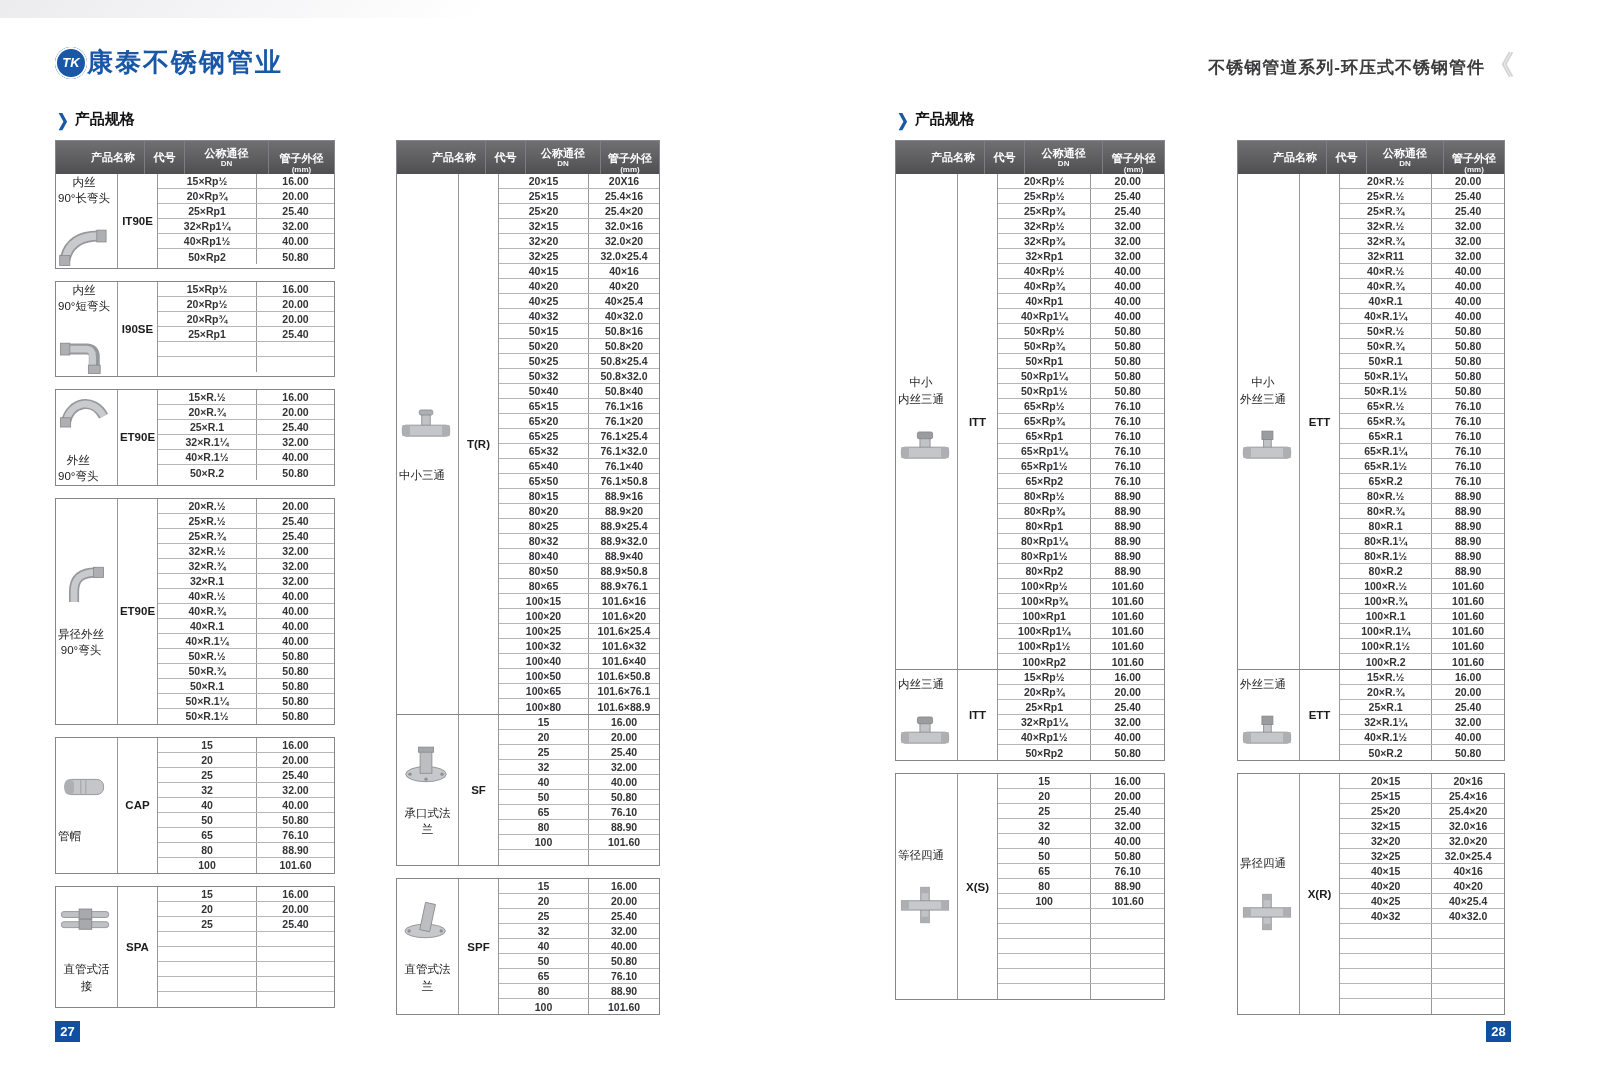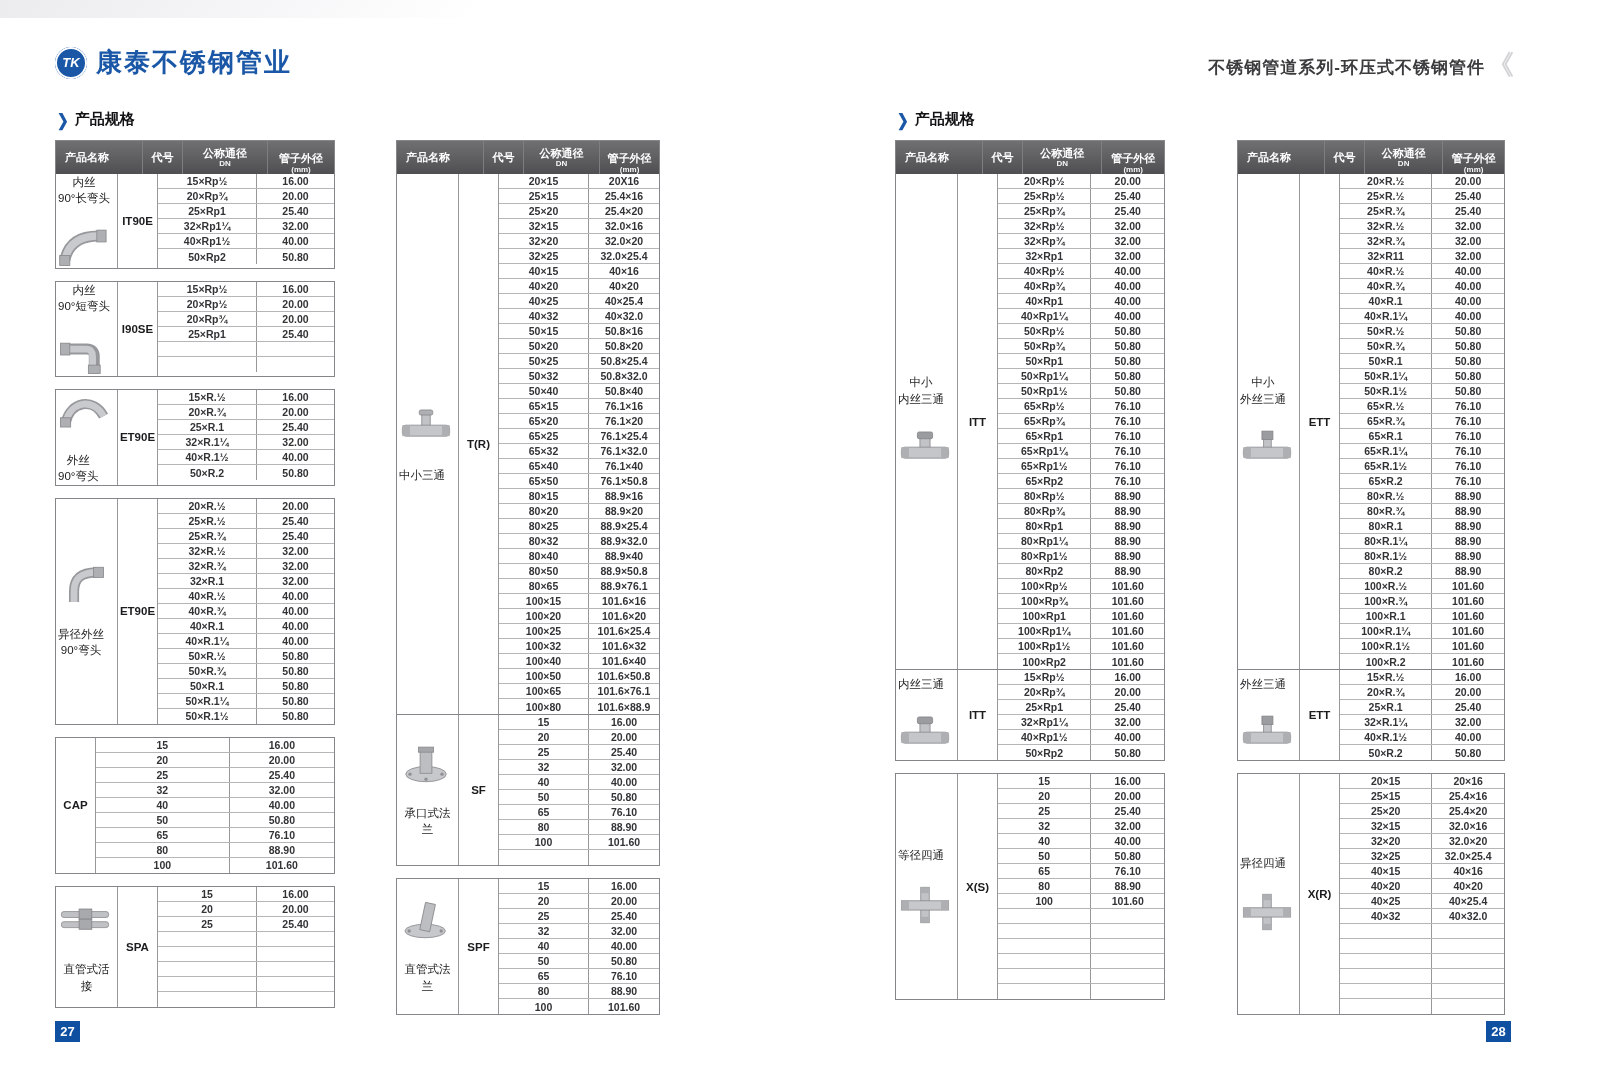--- a/index.html
+++ b/index.html
@@ -10,21 +10,21 @@
     position:relative;
     overflow:hidden;
   }
   
   .deco-top {
     position:absolute; left:-70px; top:-14px; width:560px; height:32px;
     background:linear-gradient(90deg,#e9e9eb 0%,#f5f5f7 55%,rgba(255,255,255,0) 100%);
     transform:skewX(-38deg);
   }
   
-  .logo { position:absolute; left:55px; top:45px; display:flex; align-items:center; gap:9px; }
+  .logo { position:absolute; left:55px; top:45px; display:flex; align-items:center; }
   .logo-badge {
     width:32px; height:32px; border-radius:50%; background:#1a57a6; color:#fff;
     display:flex; align-items:center; justify-content:center;
     font-style:italic; font-weight:bold; font-size:13px;
     box-shadow: inset 0 0 0 2px #fff, inset 0 0 0 4px #1a57a6;
   }
   .logo-text { font-size:26px; font-weight:bold; color:#1a57a6; letter-spacing:2px; }
   .header-right { position:absolute; right:115px; top:56px; font-size:17px; font-weight:bold; color:#3c3c3e; letter-spacing:1px; }
   .corner-chevron { position:absolute; left:1487px; top:47px; font-size:27px; color:#d4d4d7; font-weight:bold; }
 
@@ -40,26 +40,26 @@
   #col-b { left:396px;  width:264px; }
   #col-c { left:895px;  width:270px; }
   #col-d { left:1237px; width:268px; }
 
   .block { border:1px solid #85868a; background:#fff; }
   .block + .block { margin-top:12px; }
 
   .thead {
     display:flex; height:33px;
     background:linear-gradient(180deg,#707073 0%,#4f4f52 100%);
-    color:#fff; text-align:center;
+    color:#fff; text-align:center;padding-left:26px;
   }
   .th { display:flex; flex-direction:column; justify-content:center; align-items:center; font-size:11px; font-weight:bold; line-height:1.15; }
   .th + .th { border-left:1px solid #7e7e82; }
   .th .sub { font-size:8px; opacity:.95; }
-  .th1 { width:62px; } .th2 { width:40px;margin-left:24px; }
+  .th1 { width:62px; } .th2 { width:40px; }
   .th3 { flex:56 1 0; } .th4 { flex:44 1 0;justify-content:flex-end; }
 
   .section { display:flex; background:#fff; }
   .section + .section { border-top:1px solid #85868a; }
   .prod {
     width:62px; border-right:1px solid #98989b;
     display:flex; flex-direction:column; align-items:flex-start; justify-content:center;
     gap:20px; padding:0 2px;
   }
   .pname { font-size:11.5px; font-weight:500; color:#1c1c1e; text-align:center; line-height:1.4; }
@@ -327,20 +327,33 @@
           </div>
           <div class="row">
             <div class="dn">50×R.1½</div>
             <div class="od">50.80</div>
           </div>
         </div>
       </div>
     </div>
     <div class="block">
       <div class="section">
+        <div class="prod">
+          <div class="pimg">
+            <svg width="54" height="42" viewBox="0 0 64 48">
+              <rect x="8" y="15" width="46" height="18" rx="8" fill="#c5c6c9" stroke="#8a8b8e"></rect>
+              <rect x="8" y="15" width="11" height="18" rx="5" fill="#aeafb2"></rect>
+              <line x1="27" y1="16" x2="27" y2="32" stroke="#9a9b9e"></line>
+              <line x1="33" y1="16" x2="33" y2="32" stroke="#9a9b9e"></line>
+            </svg>
+          </div>
+          <div class="pname">
+            <div>管帽</div>
+          </div>
+        </div>
         <div class="code">CAP</div>
         <div class="rows">
           <div class="row">
             <div class="dn">15</div>
             <div class="od">16.00</div>
           </div>
           <div class="row">
             <div class="dn">20</div>
             <div class="od">20.00</div>
           </div>

